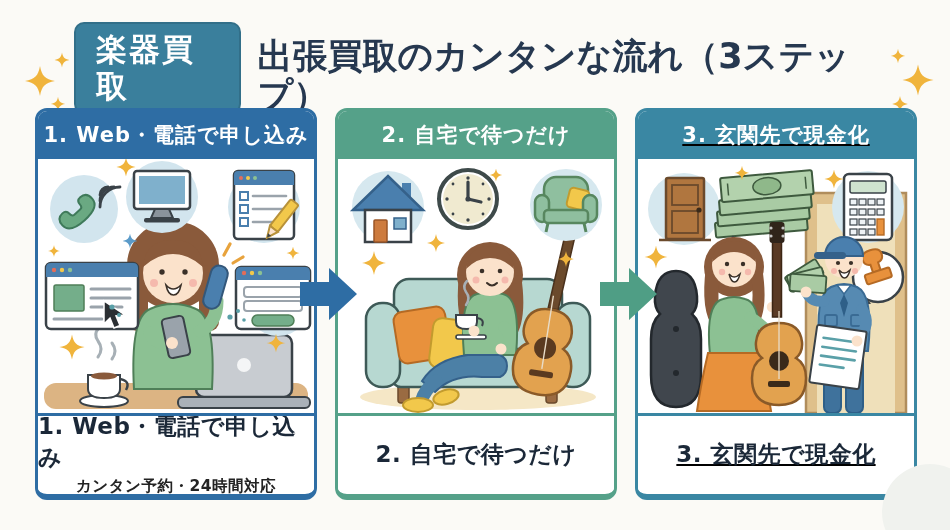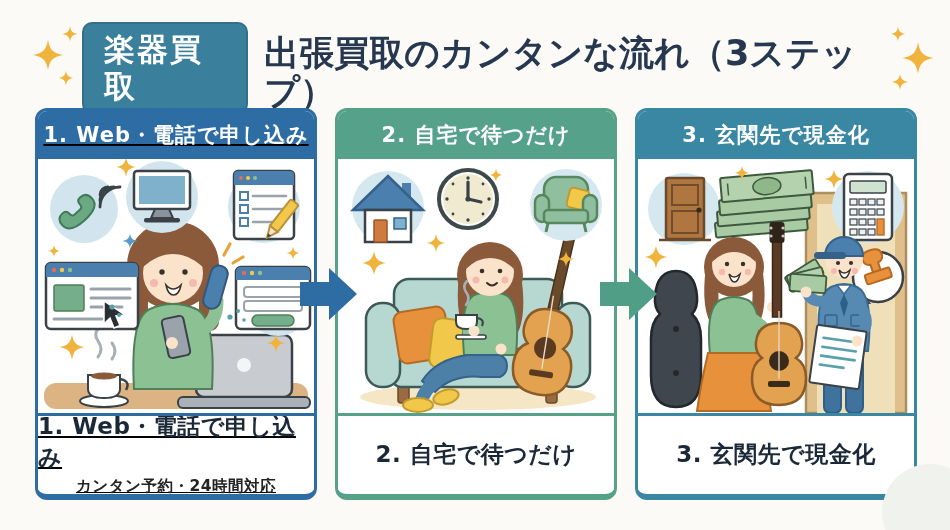--- a/index.html
+++ b/index.html
@@ -2,21 +2,21 @@
 <html><head>
 <meta charset="utf-8">
 <style>
   html,body{margin:0;padding:0;}
   body{
     width:950px;height:530px;position:relative;overflow:hidden;
     background:#fbfaf6;
     font-family:"DejaVu Sans","Liberation Sans",sans-serif;
   }
   
-  .top-header{position:absolute;top:22px;left:24px;right:0;display:flex;align-items:flex-start;}
+  .top-header{position:absolute;top:22px;left:16px;right:0;display:flex;align-items:flex-end;}
   .badge{
     padding:7px 20px;border-radius:10px;color:#fff;
     font-size:31px;font-weight:800;letter-spacing:2px;line-height:1.2;
     border:2px solid rgba(0,0,0,0.12);
   }
   .main-title{margin-left:16px;font-size:35px;font-weight:900;letter-spacing:0px;line-height:1.1;margin-top:12px;}
   .spark-cluster{flex:0 0 auto;}
   
   .steps{position:absolute;left:35px;top:108px;display:flex;gap:18px;}
   .card{
@@ -65,21 +65,21 @@
   <div class="main-title" style="color: rgb(38, 56, 80);">出張買取のカンタンな流れ（3ステップ）</div>
   <svg class="spark-cluster" width="66" height="70" viewBox="0 0 66 70" style="margin-left:6px">
     <use href="#spark4" fill="#f0b43c" transform="translate(34,36) scale(1.3)"></use>
     <use href="#spark4" fill="#f0b43c" transform="translate(14,12) scale(0.6)"></use>
     <use href="#spark4" fill="#f0b43c" transform="translate(16,60) scale(0.66)"></use>
   </svg>
 </div>
 
 <div class="steps">
 
-  <div class="card" style="border-color: rgb(46, 109, 164); text-decoration: underline;">
+  <div class="card" style="border-color: rgb(46, 109, 164);">
     <div class="card-header" style="background-color: rgb(46, 109, 164);">1. Web・電話で申し込み</div>
     <div class="card-illo" style="border-bottom-color: rgb(46, 109, 164);">
       <svg viewBox="0 0 276 254">
 
         <rect x="6" y="224" width="264" height="26" rx="12" fill="#dcb483"></rect>
 
         <g>
           <rect x="158" y="176" width="96" height="62" rx="8" fill="#c8ccd1" stroke="#3a4248" stroke-width="2.5"></rect>
           <circle cx="206" cy="206" r="7" fill="#f4f5f6"></circle>
           <rect x="140" y="238" width="132" height="11" rx="5" fill="#aab1b8" stroke="#3a4248" stroke-width="2"></rect>
@@ -325,21 +325,21 @@
           <use href="#spark4" fill="#f0b43c" transform="translate(228,100) scale(0.66)"></use>
           <use href="#spark4" fill="#f0b43c" transform="translate(158,16) scale(0.55)"></use>
         </g>
       </svg>
     </div>
     <div class="card-footer">
       <div class="footer-title">2. 自宅で待つだけ</div>
     </div>
   </div>
 
-  <div class="card" style="border-color: rgb(58, 135, 163);">
+  <div class="card" style="border-color: rgb(58, 135, 163); text-decoration: underline;">
     <div class="card-header" style="background-color: rgb(58, 135, 163);">3. 玄関先で現金化</div>
     <div class="card-illo" style="border-bottom-color: rgb(58, 135, 163);">
       <svg viewBox="0 0 276 254">
 
         <g>
           <rect x="168" y="34" width="100" height="220" fill="#dfc08b" stroke="#b08d5c" stroke-width="2.5"></rect>
           <rect x="179" y="45" width="78" height="209" fill="#efe0ba"></rect>
         </g>
 
         <g>

